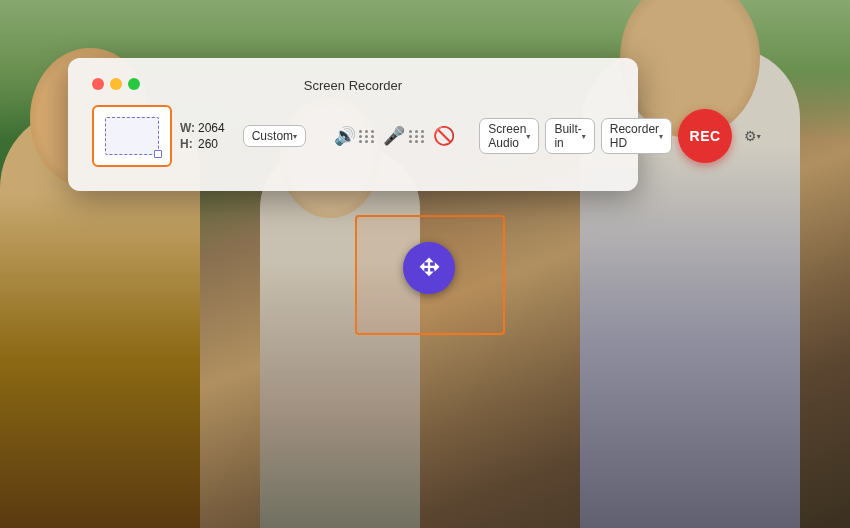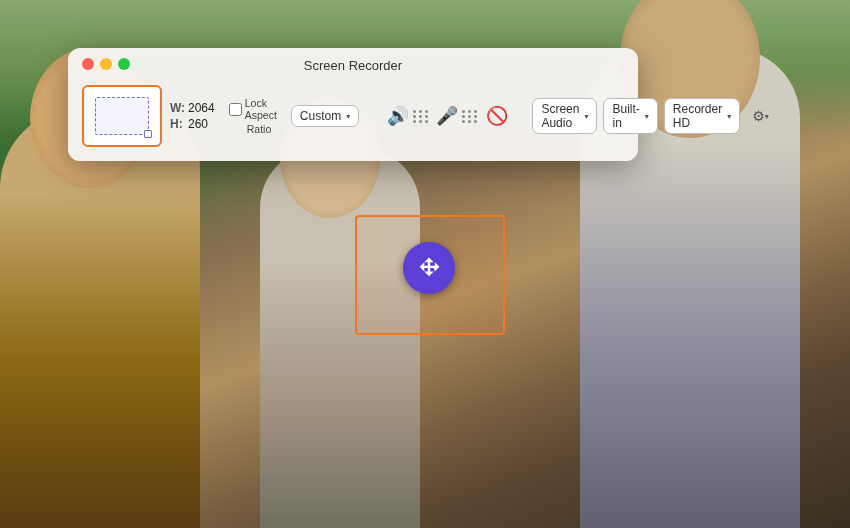--- a/index.html
+++ b/index.html
@@ -115,27 +115,27 @@
       z-index: 5;
     }
     .move-handle svg {
       width: 28px;
       height: 28px;
     }
 
     
     .recorder-dialog {
       position: absolute;
-      top: 48px;
+      top: 58px;
       left: 68px;
       width: 570px;
       background: rgba(245, 243, 241, 0.97);
       border-radius: 12px;
       box-shadow: 0 8px 32px rgba(0,0,0,0.35);
-      padding: 0;
+      padding: 10px;
       z-index: 10;
     }
 
     .dialog-titlebar {
       display: flex;
       align-items: center;
       justify-content: center;
       padding: 10px 16px 6px;
       position: relative;
     }
@@ -316,21 +316,20 @@
     .custom-dropdown {
       background: white;
       border: 1px solid #bbb;
       border-radius: 7px;
       padding: 3px 8px;
       font-size: 12px;
       color: #333;
       cursor: pointer;
       display: flex;
       align-items: center;
-      gap: 5px;
     }
     .custom-dropdown .arr {
       font-size: 8px;
       color: #555;
     }
 
     .icon-pair {
       display: flex;
       align-items: center;
       gap: 3px;
@@ -403,27 +402,20 @@
         <div class="dim-row">
           <span class="dim-label">W:</span>
           <span class="dim-value">2064</span>
         </div>
         <div class="dim-row">
           <span class="dim-label">H:</span>
           <span class="dim-value">260</span>
         </div>
       </div>
 
-      <div class="lock-aspect">
-        <div class="lock-row">
-          <input type="checkbox" style="">
-          <span>Lock Aspect</span>
-        </div>
-        <span style="padding-left:18px;">Ratio</span>
-      </div>
     </div>
 
     <div style="margin-left: 6px; margin-right: 4px;">
       <div class="custom-dropdown">
         <span>Custom</span>
         <span class="arr">▾</span>
       </div>
     </div>
 
     <div class="divider-v"></div>
@@ -480,20 +472,23 @@
       <div class="custom-dropdown">
         <span>Built-in</span>
         <span class="arr">▾</span>
       </div>
 
       <div class="custom-dropdown">
         <span>Recorder HD</span>
         <span class="arr">▾</span>
       </div>
 
+      <div class="rec-button">
+        <span class="rec-label">REC</span>
+      </div>
 
       <div class="settings-group">
         <span class="settings-gear">⚙<span style="font-size:8px; color:#555;">▾</span></span>
       </div>
     </div>
 
   </div>
 </div>
 
 </body></html>

